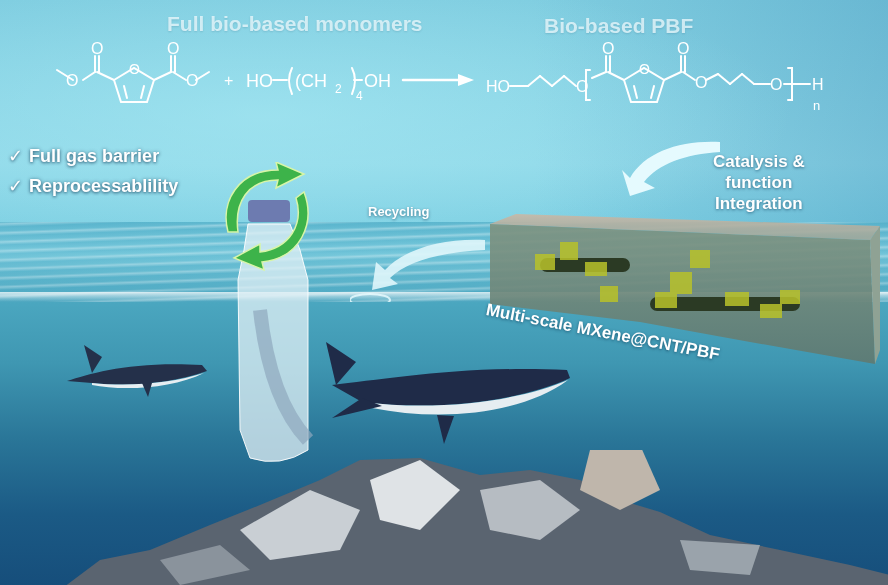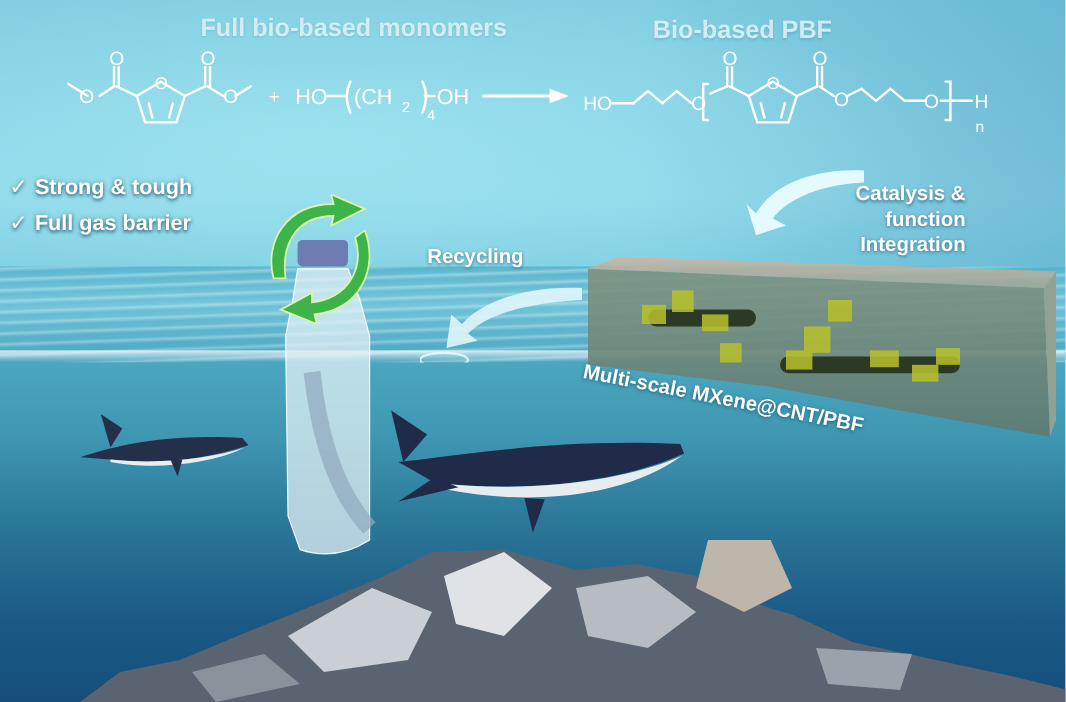--- a/index.html
+++ b/index.html
@@ -18,22 +18,22 @@
   .title { position: absolute; color: rgba(235,248,252,0.78); font-weight: bold; font-size: 21px;
            text-shadow: 0 1px 2px rgba(0,60,90,0.15); white-space: nowrap; }
   .chem { position: absolute; }
   .chem text { font-family: "Liberation Sans", sans-serif; fill: #ffffff; }
   .feature-list { position: absolute; left: 8px; top: 141px; margin: 0; padding: 0; list-style: none; }
   .feature-list li { color: #ffffff; font-weight: bold; font-size: 18px; height: 30px; line-height: 30px;
                      text-shadow: 0 1px 3px rgba(0,40,70,0.6), 0 0 4px rgba(0,40,70,0.3); white-space: nowrap; }
   .check { font-weight: normal; margin-right: 6px; }
   .label-white { position: absolute; color: #ffffff; font-weight: bold;
                  text-shadow: 0 1px 3px rgba(0,40,70,0.55); white-space: nowrap; }
-  .catalysis { left: 713px; top: 151px; font-size: 17px; line-height: 21px; text-align: right; }
-  .recycling { left: 356px; top: 204px; font-size: 17px; }
+  .catalysis { left: 713px; top: 151px; font-size: 17px; line-height: 21px; text-align: center; }
+  .recycling { left: 368px; top: 204px; font-size: 13px; }
   .multiscale { left: 488px; top: 300px; font-size: 17px; transform: rotate(11deg); transform-origin: left top; }
   .block { position: absolute; left: 490px; top: 212px; width: 390px; height: 152px; }
   .whale { position: absolute; }
   .trash { position: absolute; left: 60px; top: 450px; width: 830px; height: 140px; }
   .bottle { position: absolute; left: 230px; top: 200px; width: 100px; height: 270px; }
 </style>
 </head>
 <body>
 
 <div class="scene">
@@ -117,22 +117,22 @@
     <text x="122" y="16" font-size="16">O</text>
     <text x="159" y="36" font-size="14">O</text>
     <text x="197" y="16" font-size="16">O</text>
     <text x="215" y="50" font-size="16">O</text>
     <text x="290" y="52" font-size="16">O</text>
     <text x="332" y="52" font-size="16">H</text>
     <text x="333" y="72" font-size="13">n</text>
   </svg>
 
   <ul class="feature-list">
-    <li><span class="check">✓</span><span>Strong &amp; tough</span></li>
     <li><span class="check">✓</span><span>Full gas barrier</span></li>
+    <li><span class="check">✓</span><span>Reprocessablility</span></li>
   </ul>
 
   <div class="label-white catalysis">
     <div>Catalysis &amp;</div>
     <div>function</div>
     <div>Integration</div>
   </div>
   <svg style="position:absolute; left:600px; top:130px;" width="130" height="70">
     <path d="M120,12 C80,10 45,22 30,48 L22,40 L30,66 L55,58 L44,52 C58,34 85,24 120,22 Z" fill="#eafcff" opacity="0.95"></path>
   </svg>

